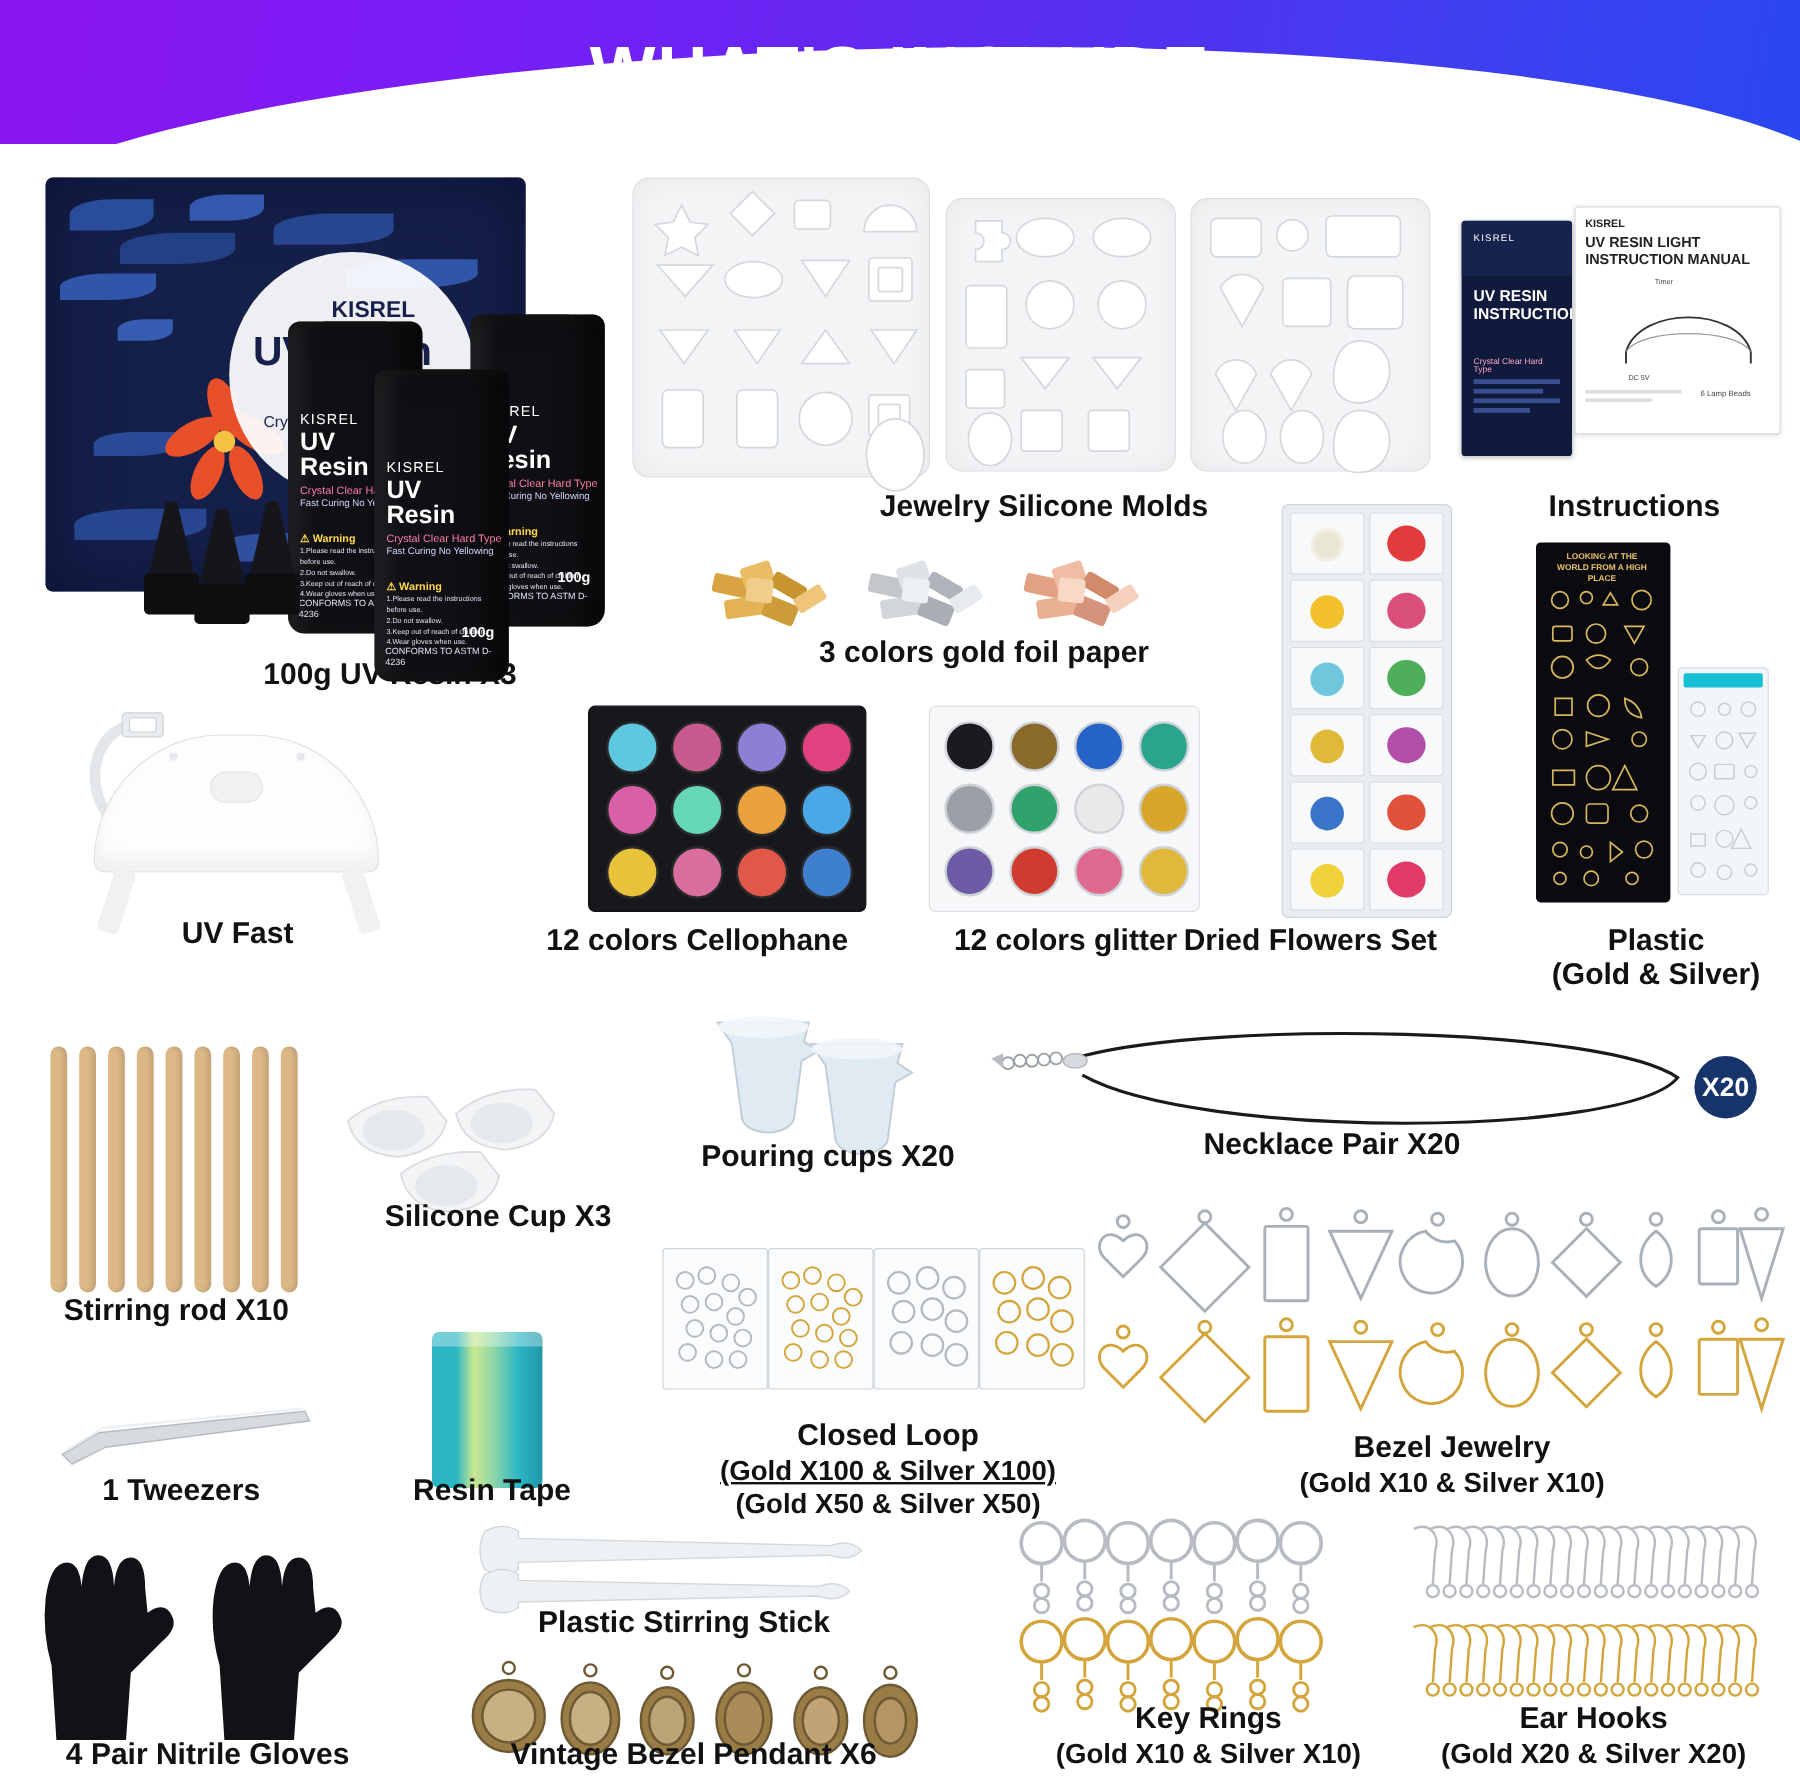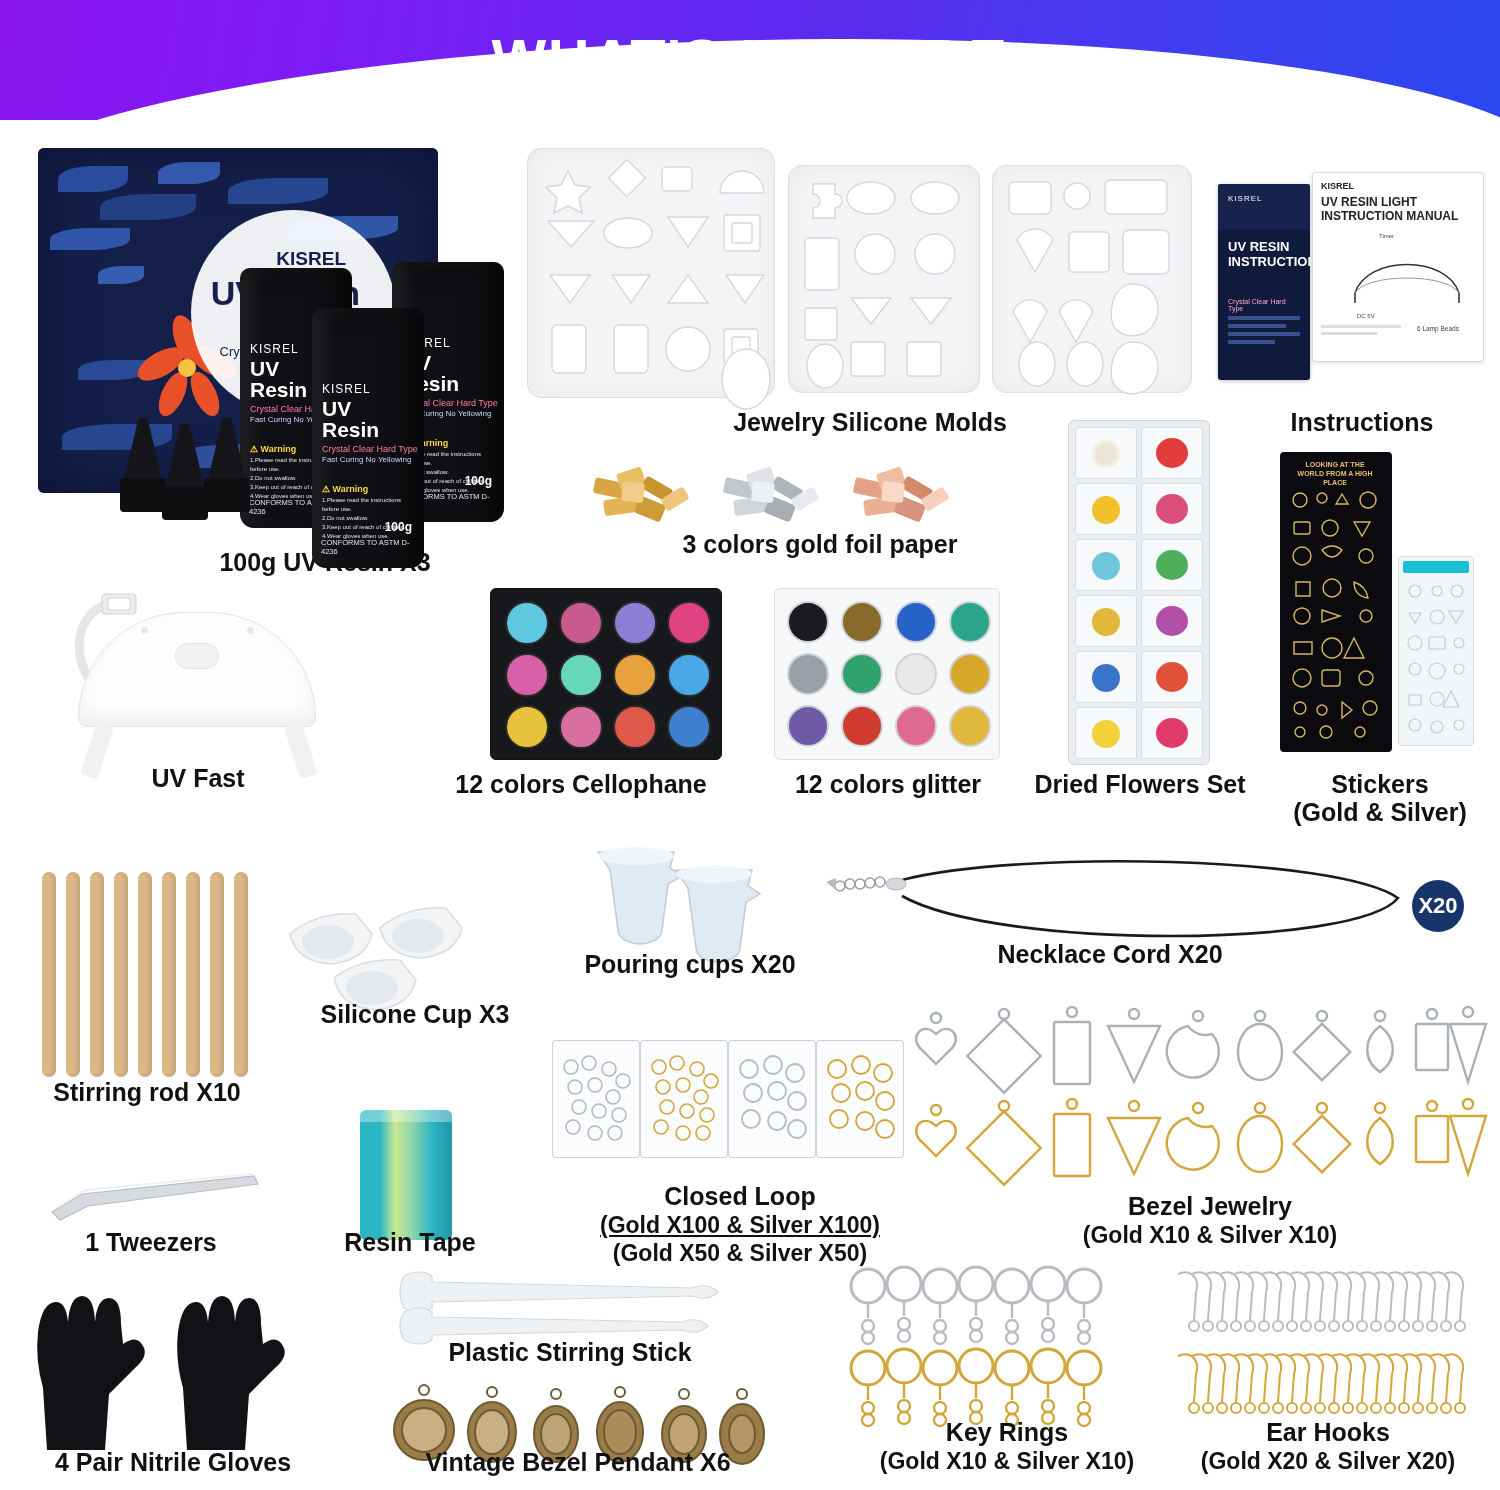--- a/index.html
+++ b/index.html
@@ -434,21 +434,21 @@
   <div class="fcell" style="left:72px;top:230px;">
       <div style="position:absolute;left:14px;top:10px;width:32px;height:30px;border-radius:50%;background:#e0523a;"></div>
     </div>
   <div class="fcell" style="left:6px;top:286px;">
       <div style="position:absolute;left:16px;top:12px;width:28px;height:28px;border-radius:50%;background:#f0d23a;"></div>
     </div>
   <div class="fcell" style="left:72px;top:286px;">
       <div style="position:absolute;left:14px;top:10px;width:32px;height:30px;border-radius:50%;background:#e03a6a;"></div>
     </div>
 </div>
-<div class="blk cap big" style="left:1020px;top:770px;width:240px;">Dried Flowers Set</div>
+<div class="blk cap big" style="left:972px;top:770px;width:240px;">Dried Flowers Set</div>
 
 <div class="stickerA">
   <div style="position:absolute;left:8px;top:8px;width:94px;font-size:7px;color:#e8c06a;font-weight:bold;text-align:center;line-height:1.3;">
     <span>LOOKING AT THE</span><br>
     <span>WORLD FROM A HIGH PLACE</span>
   </div>
   <svg style="position:absolute;left:6px;top:34px;" width="100" height="258" viewBox="0 0 100 258">
     <g fill="none" stroke="#d8b75e" stroke-width="1.4">
       <circle cx="14" cy="14" r="7"></circle>
         <circle cx="36" cy="12" r="5"></circle>
@@ -500,21 +500,21 @@
         <circle cx="56" cy="90" r="5"></circle>
       <path d="M6 116 l12 0 0 10 -12 0z"></path>
         <circle cx="34" cy="120" r="7"></circle>
         <path d="M48 112 l8 16 -16 0z"></path>
       <circle cx="12" cy="146" r="6"></circle>
         <circle cx="34" cy="148" r="6"></circle>
         <circle cx="56" cy="146" r="5"></circle>
     </g>
   </svg>
 </div>
-<div class="blk cap big" style="left:1268px;top:770px;width:224px;">Stickers</div>
+<div class="blk cap big" style="left:1268px;top:770px;width:224px;">Plastic</div>
 <div class="blk cap big" style="left:1268px;top:798px;width:224px;">(Gold &amp; Silver)</div>
 
 <div class="stick" style="left:42px;top:872px;"></div>
 <div class="stick" style="left:66px;top:872px;"></div>
 <div class="stick" style="left:90px;top:872px;"></div>
 <div class="stick" style="left:114px;top:872px;"></div>
 <div class="stick" style="left:138px;top:872px;"></div>
 <div class="stick" style="left:162px;top:872px;"></div>
 <div class="stick" style="left:186px;top:872px;"></div>
 <div class="stick" style="left:210px;top:872px;"></div>
@@ -553,21 +553,21 @@
     <circle cx="22" cy="30" r="5"></circle>
       <circle cx="32" cy="28" r="5"></circle>
       <circle cx="42" cy="28" r="5"></circle>
     <circle cx="52" cy="27" r="5"></circle>
       <circle cx="62" cy="26" r="5"></circle>
   </g>
   <path d="M8 26 l10 -4 0 12z" fill="#b6bbc1"></path>
   <ellipse cx="78" cy="28" rx="10" ry="6" fill="#d6dade" stroke="#aeb3b9"></ellipse>
 </svg>
 <div class="blk" style="left:1412px;top:880px;width:52px;height:52px;border-radius:50%;background:#17356b;color:#fff;font-size:22px;font-weight:bold;display:flex;align-items:center;justify-content:center;">X20</div>
-<div class="blk cap big" style="left:890px;top:940px;width:440px;">Necklace Cord X20</div>
+<div class="blk cap big" style="left:890px;top:940px;width:440px;">Necklace Pair X20</div>
 
 <svg class="blk" style="left:34px;top:1168px;" width="230" height="60" viewBox="0 0 230 60">
   <path d="M18 44 L48 26 L220 8 L224 16 L54 38 L26 52z" fill="#d7dbdf" stroke="#b6bbc1" stroke-width="1.2"></path>
   <path d="M22 40 L52 22 L218 6" fill="none" stroke="#eef1f3" stroke-width="2"></path>
 </svg>
 <div class="blk cap big" style="left:36px;top:1228px;width:230px;">1 Tweezers</div>
 
 <div class="tape">
   <div style="position:absolute;left:0;top:0;width:92px;height:12px;background:rgba(255,255,255,.35);border-radius:6px 6px 0 0;"></div>
 </div>

